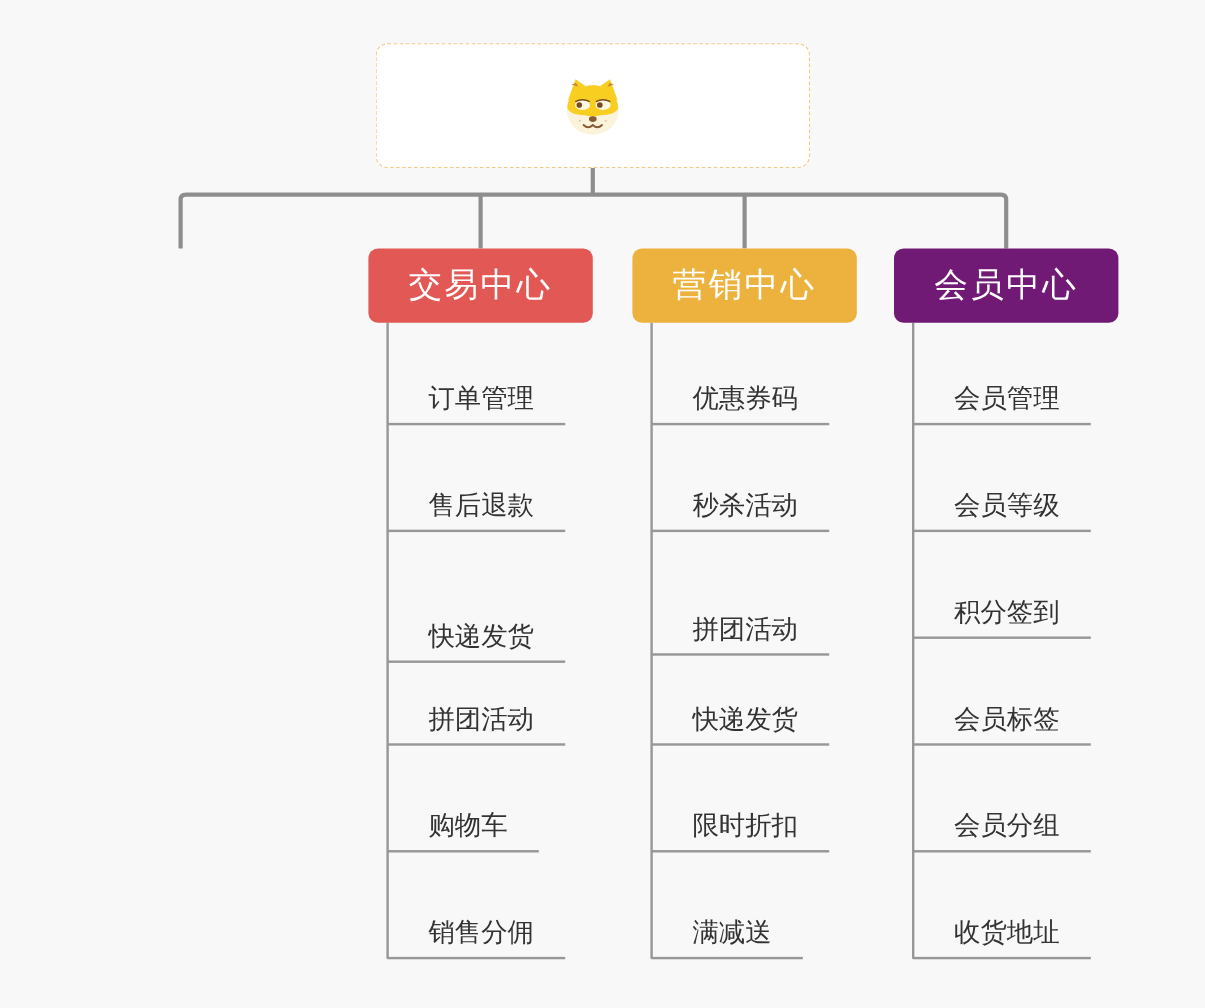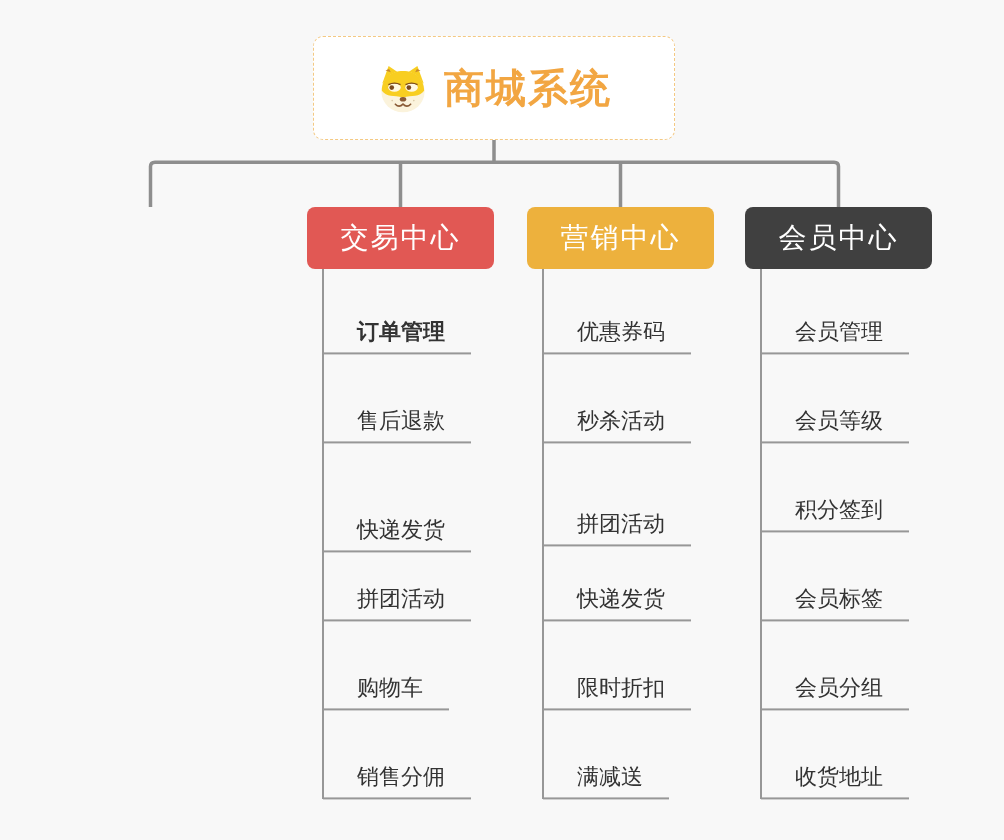--- a/index.html
+++ b/index.html
@@ -86,29 +86,28 @@
       <ellipse cx="39.5" cy="27.5" rx="7" ry="4.6" fill="#fff8e1"></ellipse>
       <circle cx="17.5" cy="27.5" r="2.6" fill="#7a4a1e"></circle>
       <circle cx="36.5" cy="27.5" r="2.6" fill="#7a4a1e"></circle>
       <path d="M13.8,24.3 q6.7,-3.4 13.4,0" fill="none" stroke="#7a4a1e" stroke-width="1.4"></path>
       <path d="M32.8,24.3 q6.7,-3.4 13.4,0" fill="none" stroke="#7a4a1e" stroke-width="1.4"></path>
       <ellipse cx="30" cy="40.5" rx="3.6" ry="2.6" fill="#8a5a35"></ellipse>
       <path d="M21.5,46 q4.2,4.2 8.5,0 q4.3,4.2 8.5,0" fill="none" stroke="#8a5a35" stroke-width="1.8" stroke-linecap="round"></path>
       <circle cx="18" cy="42" r="0.9" fill="#d9c9a6"></circle>
       <circle cx="42" cy="42" r="0.9" fill="#d9c9a6"></circle>
     </svg>
-    <span class="root-title" style="color: rgb(242, 166, 66);">商城系统</span>
   </div>
 
 
   <div class="branch" style="left:307px">
     <div class="branch-header" style="background: rgb(225, 88, 84);">交易中心</div>
     <div class="trunk"></div>
     <div class="children">
-        <div class="child-item" style="top: 147px; font-weight: bold;">订单管理</div>
+        <div class="child-item" style="top: 147px;">订单管理</div>
         <div class="child-item" style="top: 236px;">售后退款</div>
         <div class="child-item" style="top: 325px; margin-top: 20px;">快递发货</div>
         <div class="child-item" style="top: 414px;">拼团活动</div>
         <div class="child-item" style="top: 503px;">购物车</div>
         <div class="child-item" style="top: 592px;">销售分佣</div>
       </div>
   </div>
 
   <div class="branch" style="left:527px">
     <div class="branch-header" style="background: rgb(237, 177, 61);">营销中心</div>
@@ -117,21 +116,21 @@
         <div class="child-item" style="top: 147px;">优惠券码</div>
         <div class="child-item" style="top: 236px;">秒杀活动</div>
         <div class="child-item" style="top: 339px;">拼团活动</div>
         <div class="child-item" style="top: 414px;">快递发货</div>
         <div class="child-item" style="top: 503px;">限时折扣</div>
         <div class="child-item" style="top: 592px;">满减送</div>
       </div>
   </div>
 
   <div class="branch" style="left:745px">
-    <div class="branch-header" style="background: #404040;">会员中心</div>
+    <div class="branch-header" style="background: #701a75;">会员中心</div>
     <div class="trunk"></div>
     <div class="children">
         <div class="child-item" style="top: 147px;">会员管理</div>
         <div class="child-item" style="top: 236px;">会员等级</div>
         <div class="child-item" style="top: 325px;">积分签到</div>
         <div class="child-item" style="top: 414px;">会员标签</div>
         <div class="child-item" style="top: 503px;">会员分组</div>
         <div class="child-item" style="top: 592px;">收货地址</div>
       </div>
   </div>

